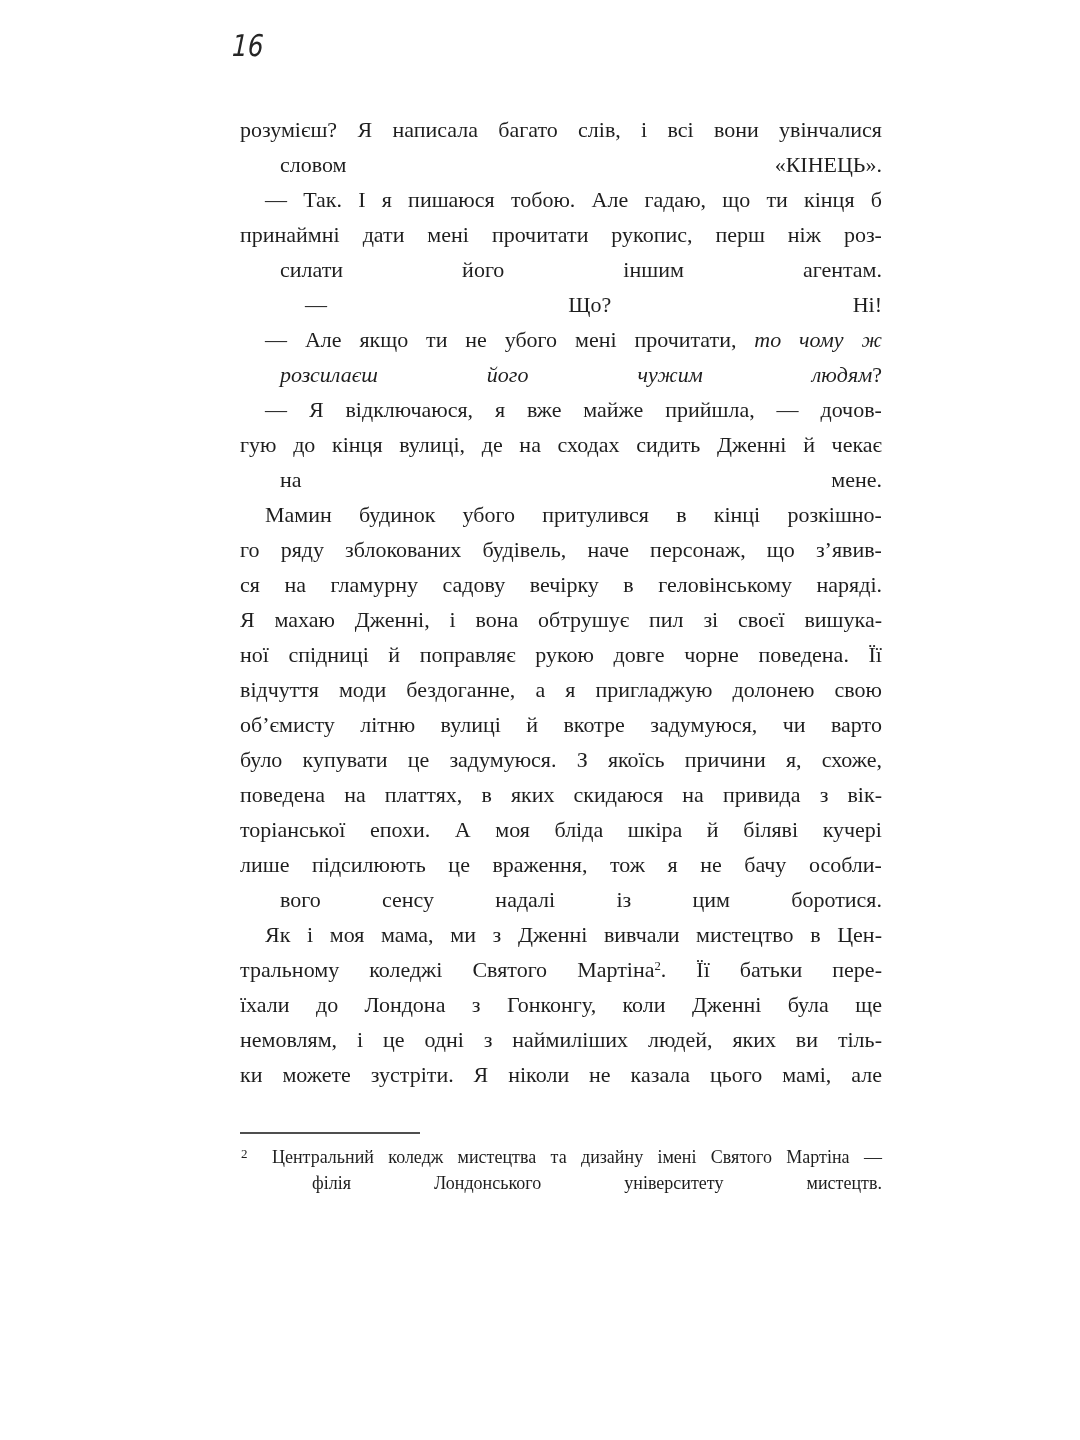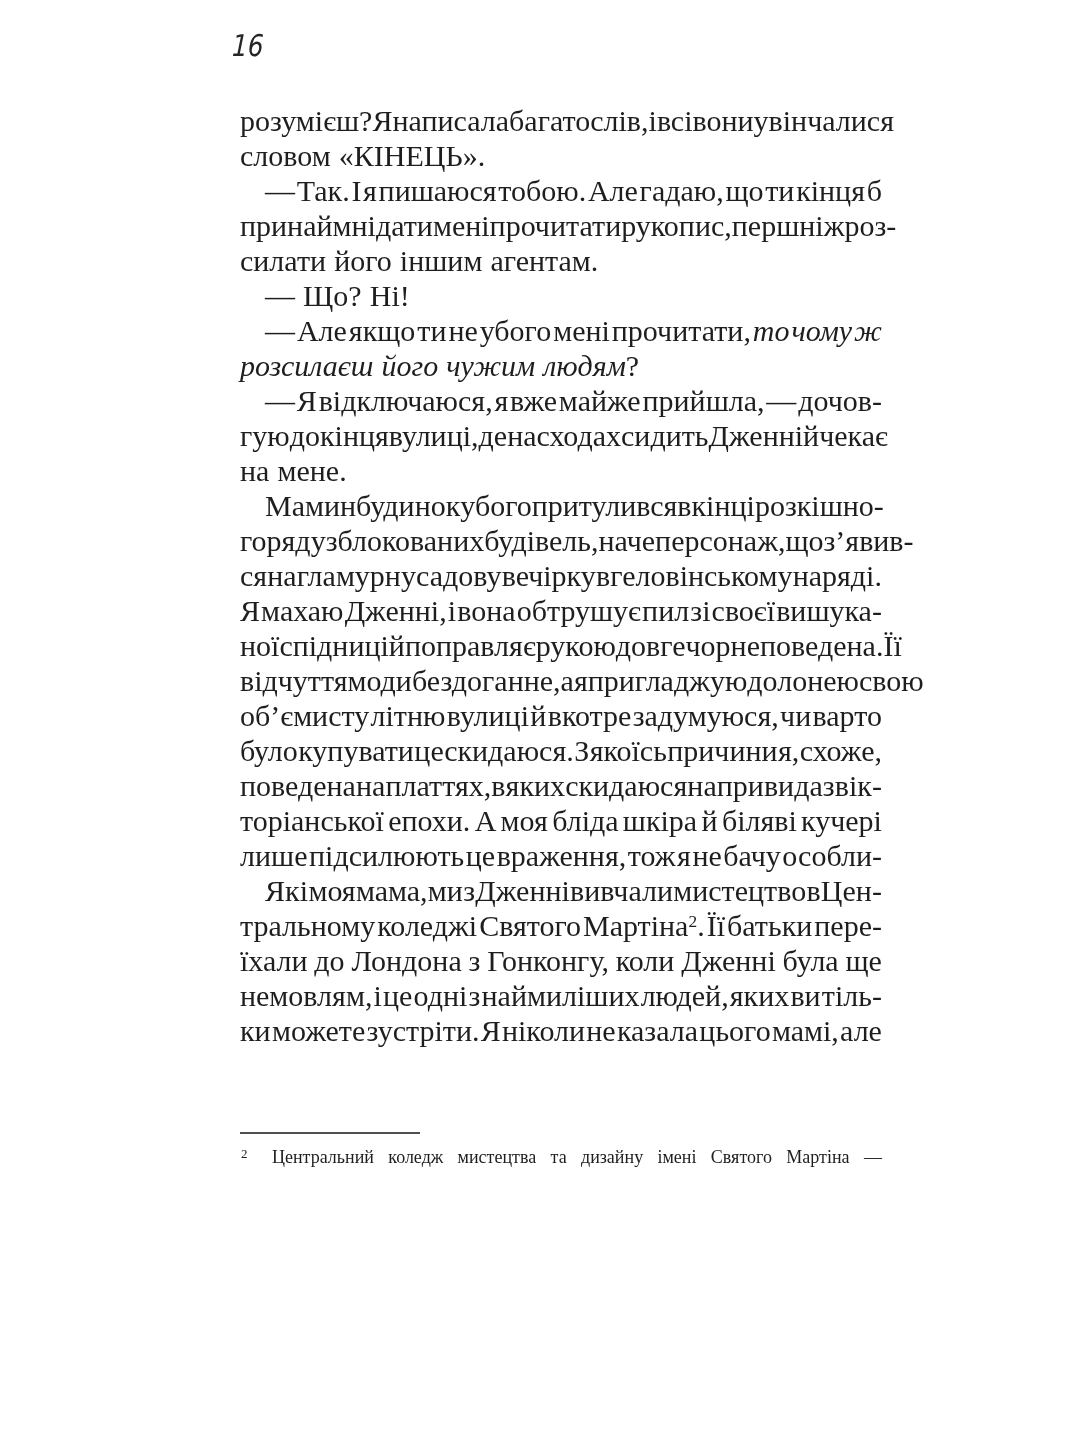--- a/index.html
+++ b/index.html
@@ -20,32 +20,32 @@
     font-style: italic;
     font-size: 30px;
     font-weight: 400;
     color: #262626;
     transform: scaleX(0.82) skewX(-3deg);
     transform-origin: left top;
   }
   .text-block {
     position: absolute;
     left: 240px;
-    top: 103px;
+    top: 112px;
     width: 642px;
-    font-size: 30px;
+    font-size: 22px;
     line-height: 35px;
   }
   .line {
     display: flex;
     height: 35px;
     align-items: baseline;
   }
   .line.justify { justify-content: space-between; }
-  .line.left { justify-content: flex-start; column-gap: 0.27em; }
+  .line.left { justify-content: space-between; column-gap: 0.27em; margin-left: 40px; }
   .line.indent { padding-left: 25px; }
   .w { white-space: pre; }
   .it { font-style: italic; }
   .sup {
     font-size: 0.58em;
     position: relative;
     top: -0.52em;
     line-height: 0;
   }
   .footnote {
@@ -248,21 +248,21 @@
         <span class="w"><span>й</span></span>
         <span class="w"><span>вкотре</span></span>
         <span class="w"><span>задумуюся,</span></span>
         <span class="w"><span>чи</span></span>
         <span class="w"><span>варто</span></span>
       </div>
       <div class="line justify">
         <span class="w"><span>було</span></span>
         <span class="w"><span>купувати</span></span>
         <span class="w"><span>це</span></span>
-        <span class="w"><span>скидаюся.</span></span>
+        <span class="w"><span>задумуюся.</span></span>
         <span class="w"><span>З</span></span>
         <span class="w"><span>якоїсь</span></span>
         <span class="w"><span>причини</span></span>
         <span class="w"><span>я,</span></span>
         <span class="w"><span>схоже,</span></span>
       </div>
       <div class="line justify">
         <span class="w"><span>поведена</span></span>
         <span class="w"><span>на</span></span>
         <span class="w"><span>платтях,</span></span>
@@ -288,20 +288,28 @@
       <div class="line justify">
         <span class="w"><span>лише</span></span>
         <span class="w"><span>підсилюють</span></span>
         <span class="w"><span>це</span></span>
         <span class="w"><span>враження,</span></span>
         <span class="w"><span>тож</span></span>
         <span class="w"><span>я</span></span>
         <span class="w"><span>не</span></span>
         <span class="w"><span>бачу</span></span>
         <span class="w"><span>особли-</span></span>
+      </div>
+      <div class="line left">
+        <span class="w"><span>вого</span></span>
+        <span class="w"><span>сенсу</span></span>
+        <span class="w"><span>надалі</span></span>
+        <span class="w"><span>із</span></span>
+        <span class="w"><span>цим</span></span>
+        <span class="w"><span>боротися.</span></span>
       </div>
       <div class="line justify indent">
         <span class="w"><span>Як</span></span>
         <span class="w"><span>і</span></span>
         <span class="w"><span>моя</span></span>
         <span class="w"><span>мама,</span></span>
         <span class="w"><span>ми</span></span>
         <span class="w"><span>з</span></span>
         <span class="w"><span>Дженні</span></span>
         <span class="w"><span>вивчали</span></span>
@@ -364,17 +372,23 @@
             <span class="w"><span>Центральний</span></span>
             <span class="w"><span>коледж</span></span>
             <span class="w"><span>мистецтва</span></span>
             <span class="w"><span>та</span></span>
             <span class="w"><span>дизайну</span></span>
             <span class="w"><span>імені</span></span>
             <span class="w"><span>Святого</span></span>
             <span class="w"><span>Мартіна</span></span>
             <span class="w"><span>—</span></span>
           </div>
+          <div class="line left">
+            <span class="w"><span>філія</span></span>
+            <span class="w"><span>Лондонського</span></span>
+            <span class="w"><span>університету</span></span>
+            <span class="w"><span>мистецтв.</span></span>
+          </div>
         </div>
     </div>
   </div>
 
 </div>
 
 </body></html>

